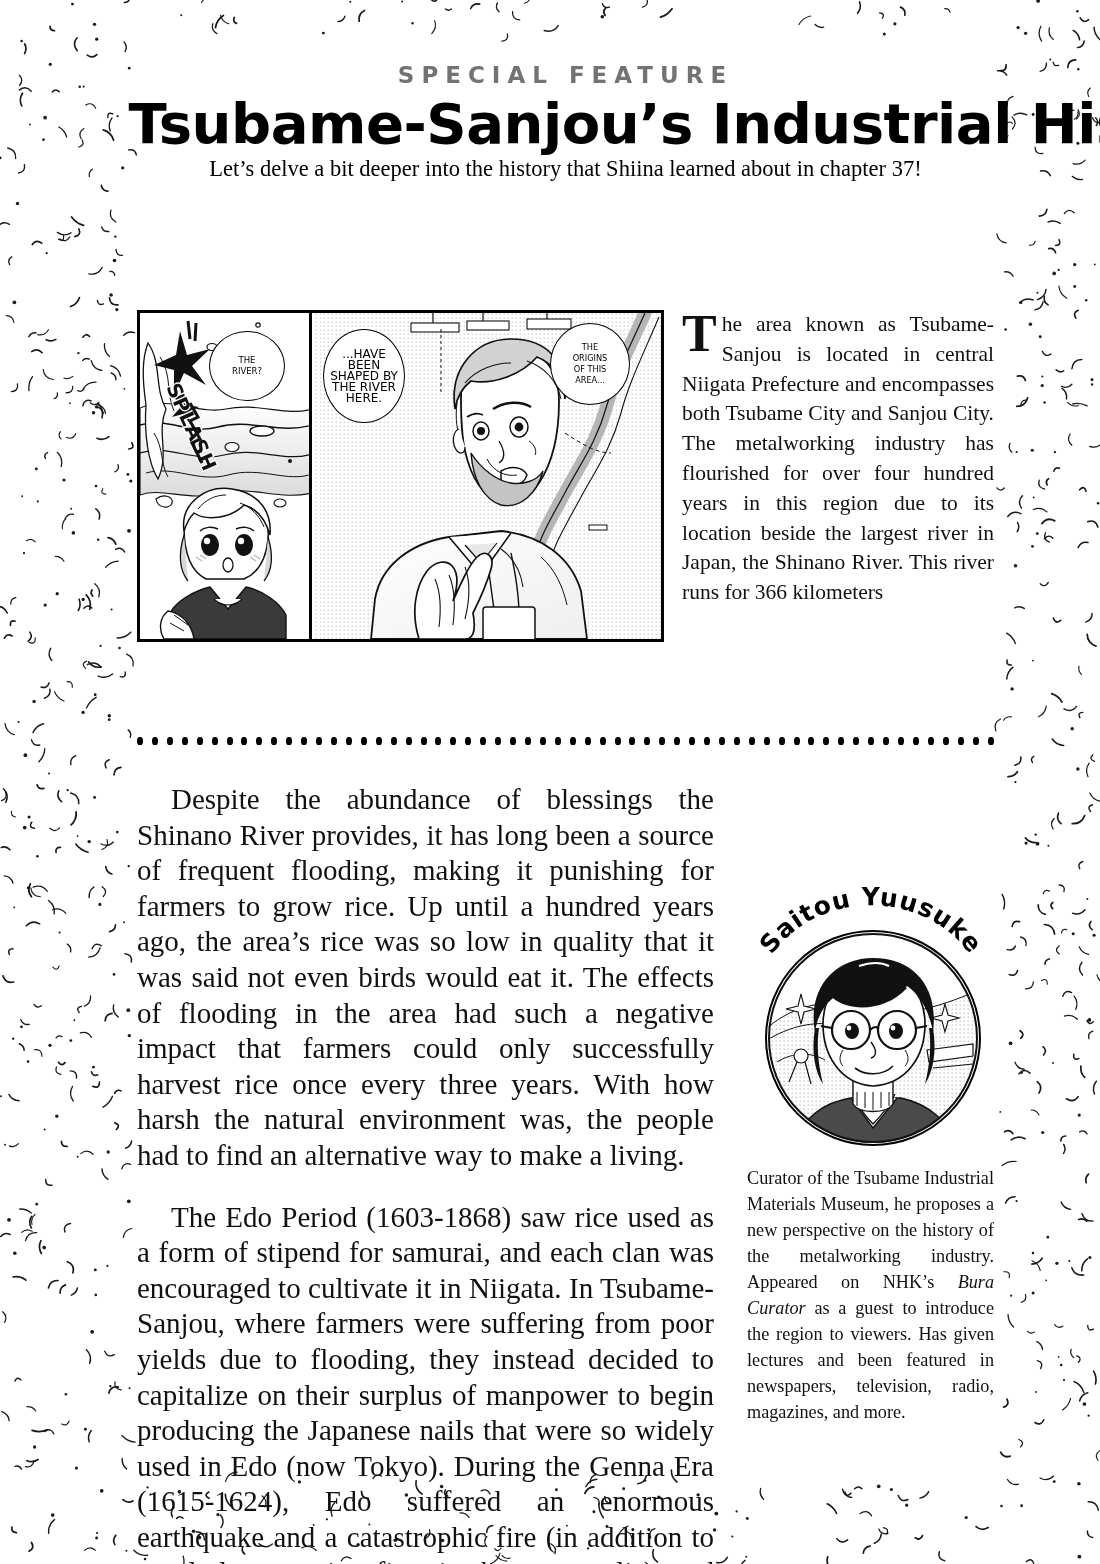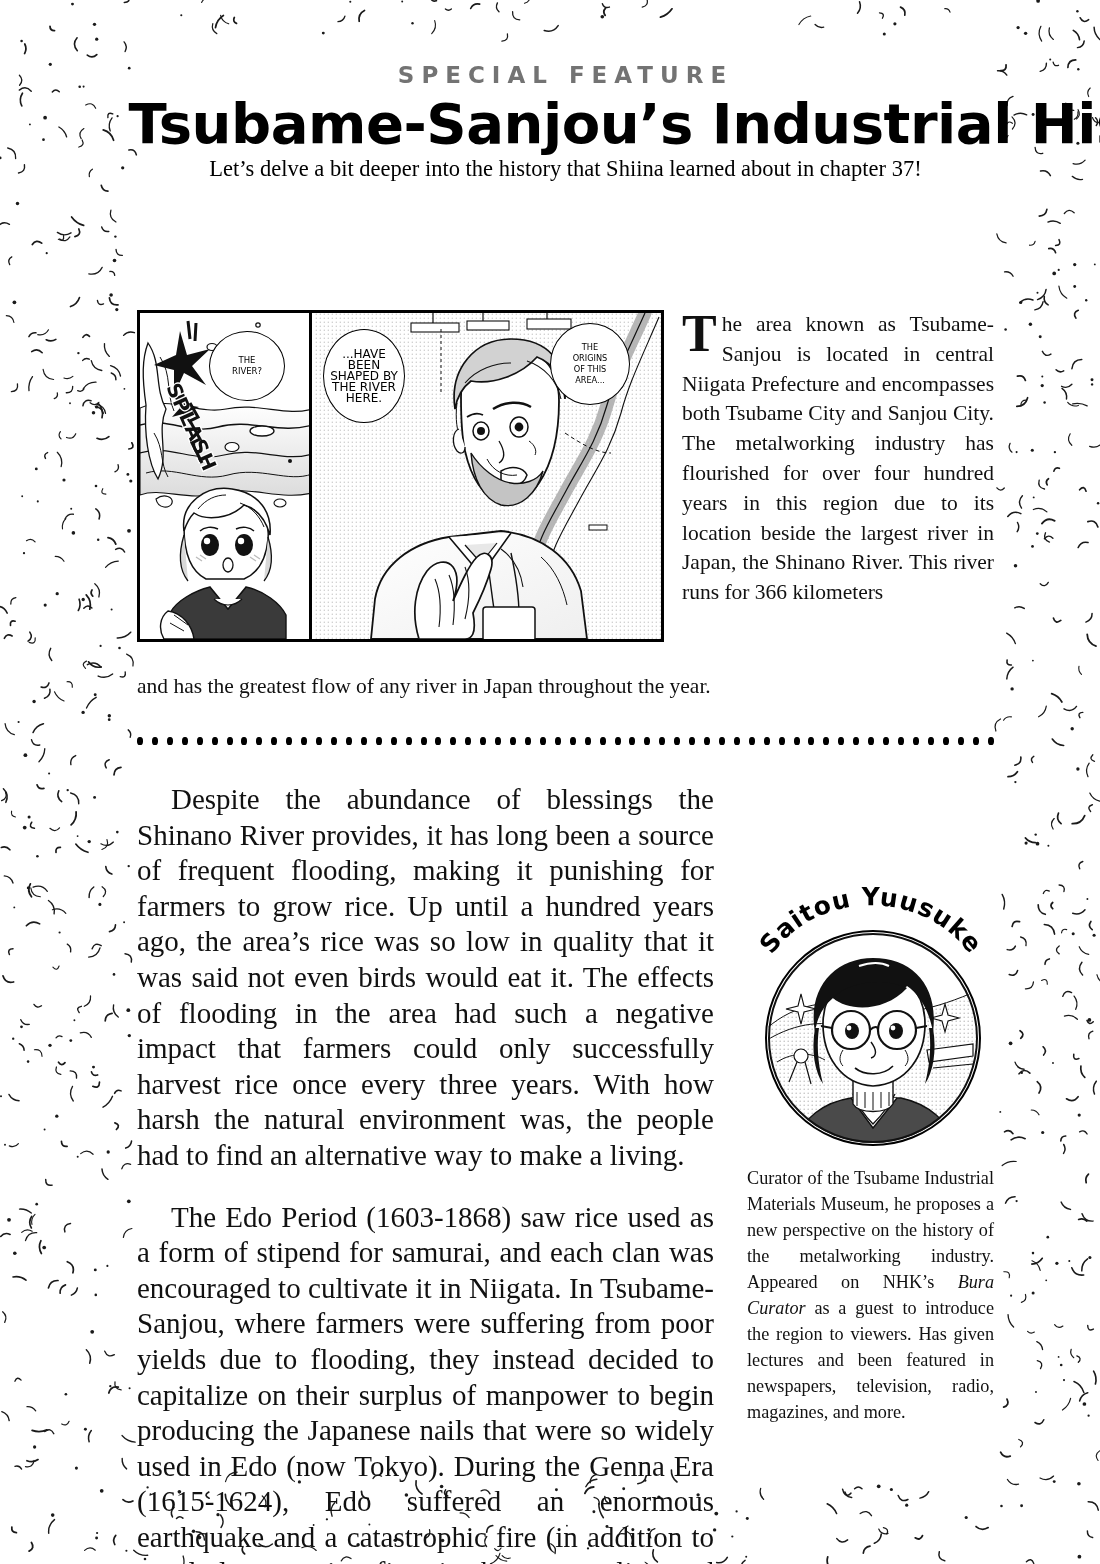--- a/index.html
+++ b/index.html
@@ -1055,21 +1055,20 @@
         <div class="bubble bub3">THE<br>ORIGINS<br>OF THIS<br>AREA...</div>
       </div>
     </div>
 
     <div class="intro">
       <span class="dropcap">T</span><span>he area known as Tsubame-Sanjou is located in central Niigata Prefecture and encompasses both Tsubame City and Sanjou City. The metalworking industry has flourished for over four hundred years in this region due to its location beside the largest river in Japan, the Shinano River. This river runs for 366 kilometers</span>
     </div>
     <div style="clear:both"></div>
   </div>
 
-  <div class="introtail" style="position:absolute;left:0;top:668px;width:857px;">and has the greatest flow of any river in Japan throughout the year.</div>
 
   <div class="divider">
       <i></i>
       <i></i>
       <i></i>
       <i></i>
       <i></i>
       <i></i>
       <i></i>
       <i></i>

